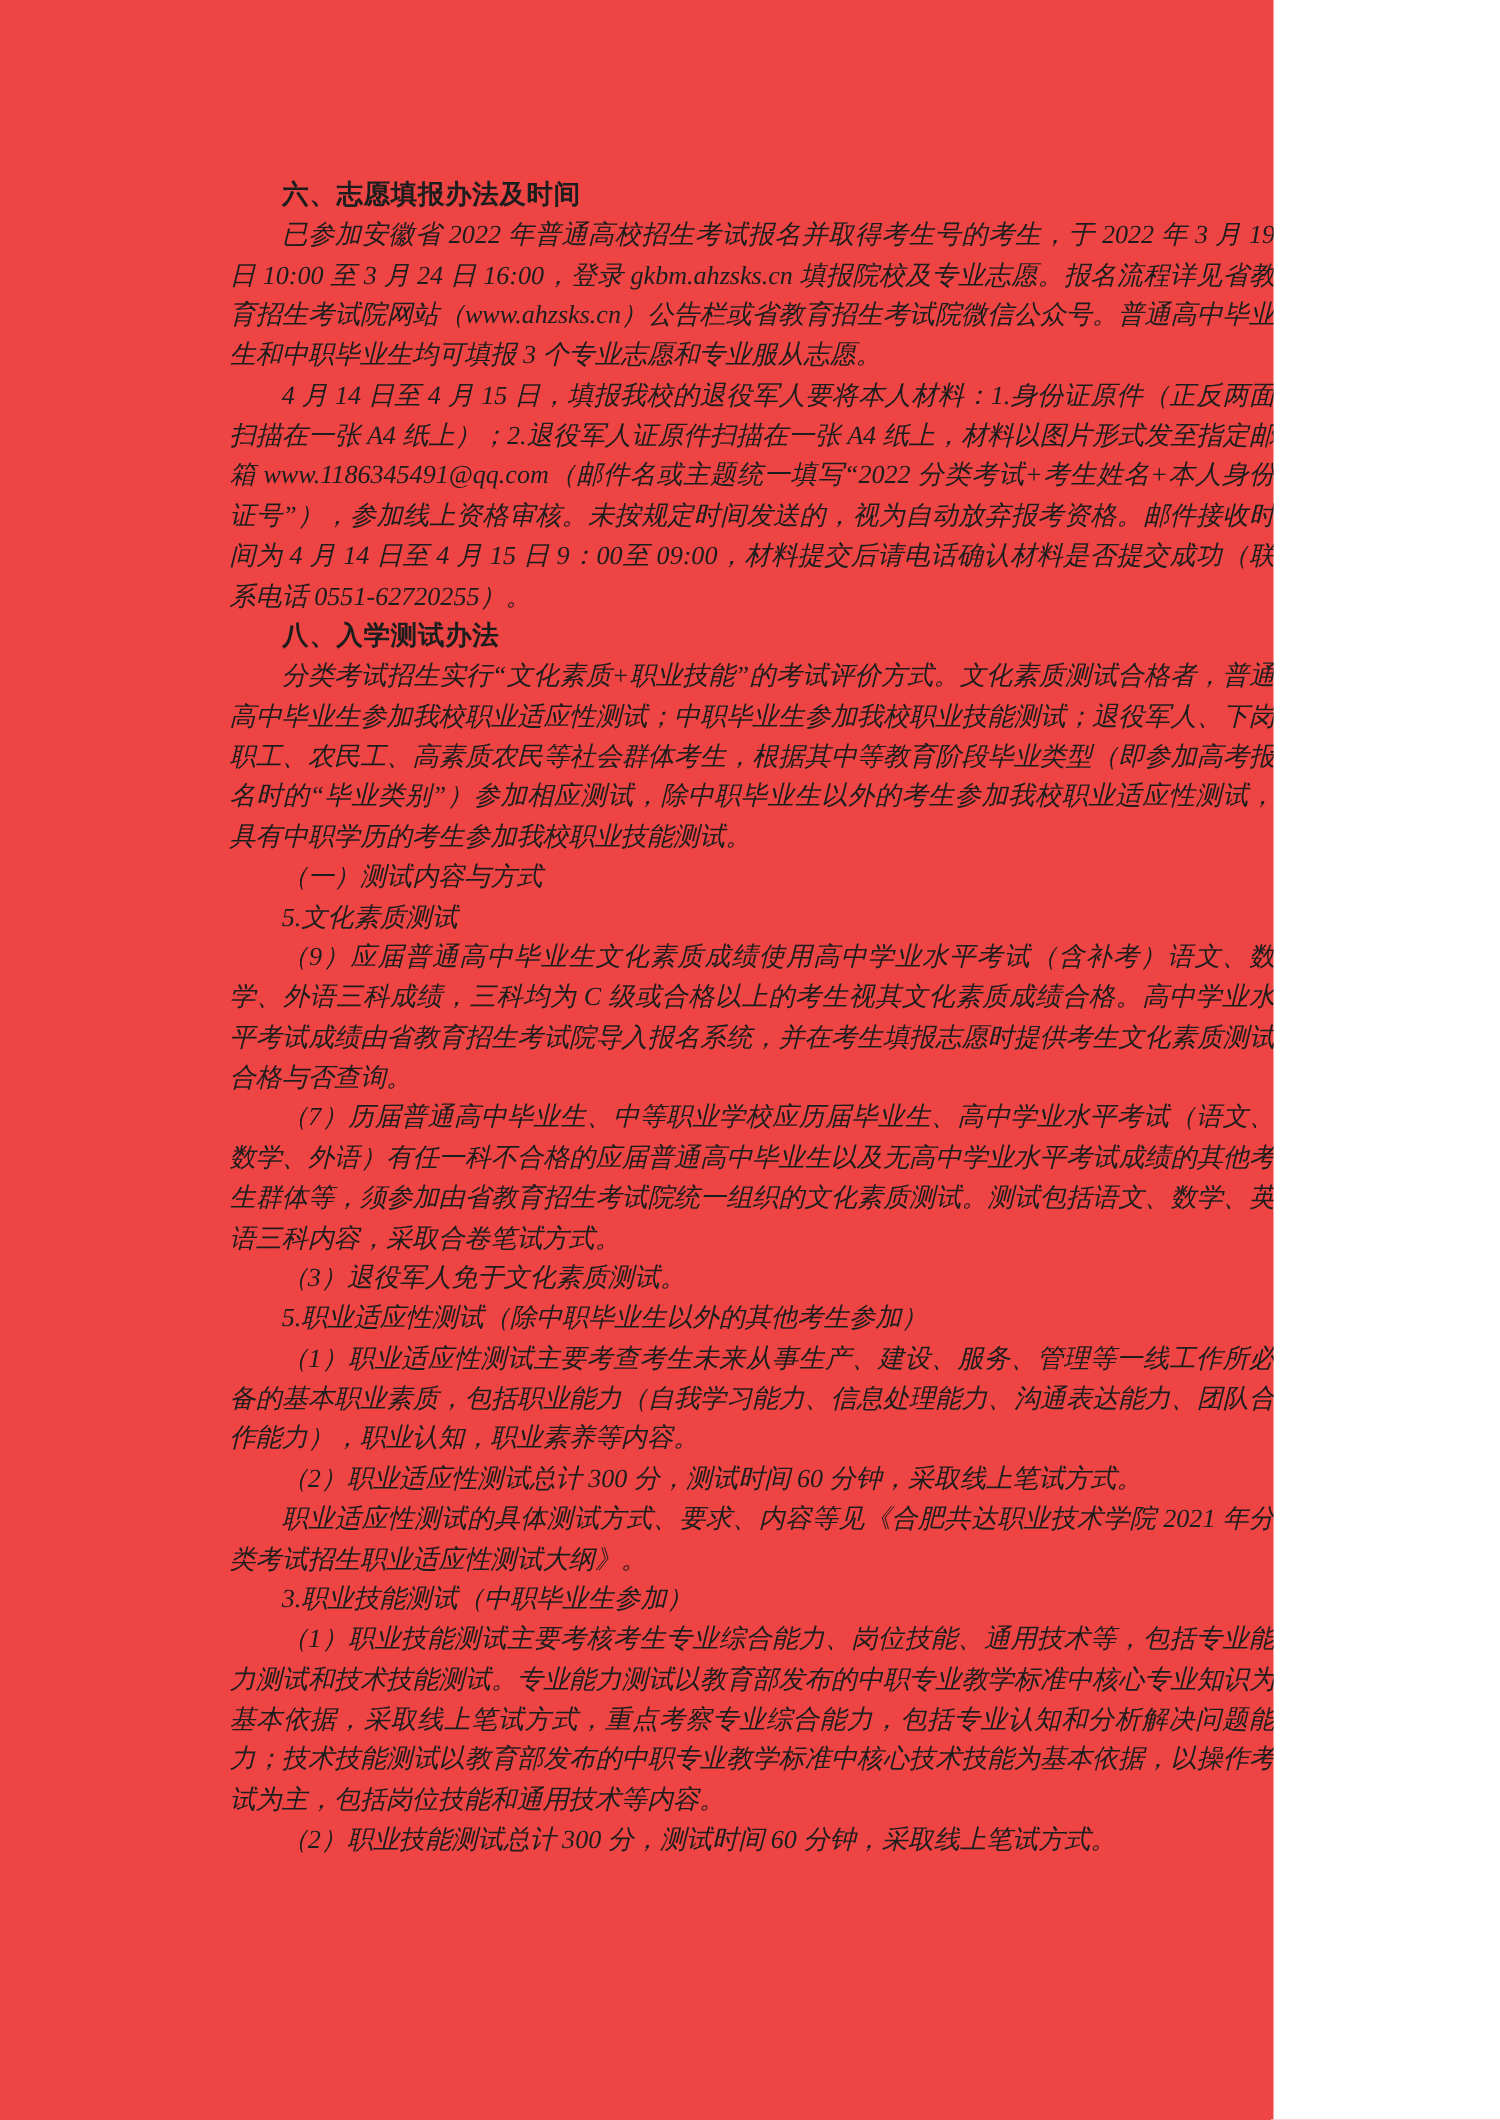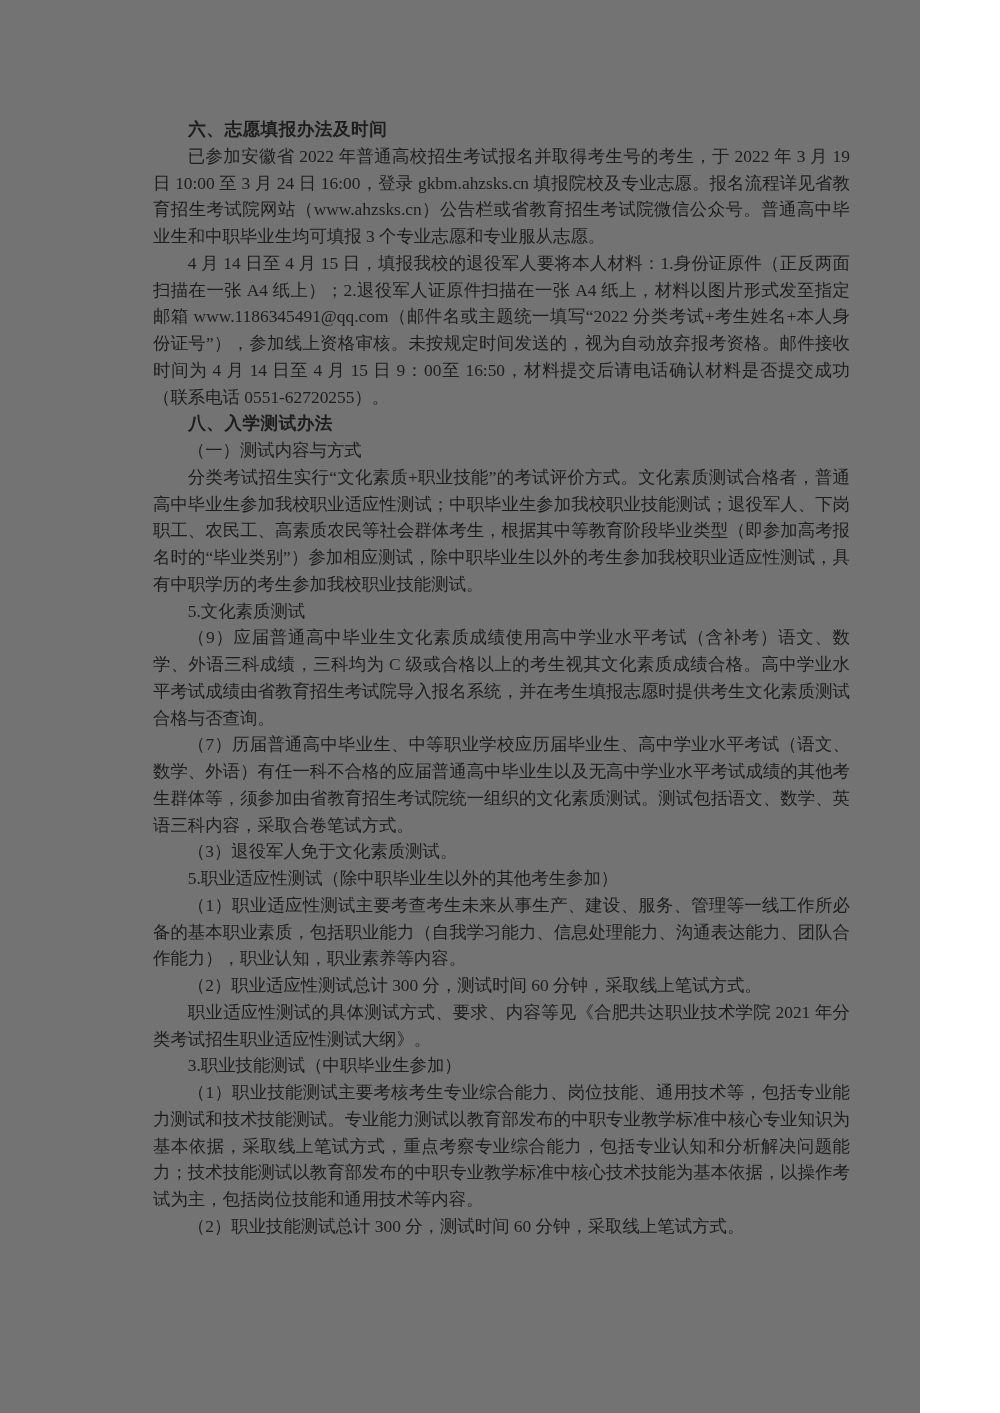--- a/index.html
+++ b/index.html
@@ -2,60 +2,61 @@
 <html lang="zh"><head>
 <meta charset="utf-8">
 <style>
   html, body {
     margin: 0;
     padding: 0;
     background: #ffffff;
   }
   .page {
     position: relative;
-    width: 920px;
+    width: 849px;
     height: 1413px;
-    background: #737373;
+    background: #ef4444;
     overflow: hidden;
   }
   .doc-body {
     position: absolute;
     left: 153px;
     top: 116px;
     width: 697px;
     color: #1d1d1d;
     font-family: "Liberation Serif", "DejaVu Serif", serif;
     font-size: 17.4px;
     line-height: 26.75px;
     text-align: justify;
   }
   .para {
     margin: 0;
     text-indent: 2em;
+    font-style: italic;
   }
   .heading {
     margin: 0;
     text-indent: 2em;
     font-weight: 700;
     font-family: "Liberation Sans", "DejaVu Sans", sans-serif;
     font-size: 17.6px;
     letter-spacing: 0.5px;
   }
 </style>
 </head>
 <body>
 
 <div class="page">
   <div class="doc-body">
     <p class="heading">六、志愿填报办法及时间</p>
     <p class="para">已参加安徽省 2022 年普通高校招生考试报名并取得考生号的考生，于 2022 年 3 月 19 日 10:00 至 3 月 24 日 16:00，登录 gkbm.ahzsks.cn 填报院校及专业志愿。报名流程详见省教育招生考试院网站（www.ahzsks.cn）公告栏或省教育招生考试院微信公众号。普通高中毕业生和中职毕业生均可填报 3 个专业志愿和专业服从志愿。</p>
-    <p class="para">4 月 14 日至 4 月 15 日，填报我校的退役军人要将本人材料：1.身份证原件（正反两面扫描在一张 A4 纸上）；2.退役军人证原件扫描在一张 A4 纸上，材料以图片形式发至指定邮箱 www.1186345491@qq.com（邮件名或主题统一填写“2022 分类考试+考生姓名+本人身份证号”），参加线上资格审核。未按规定时间发送的，视为自动放弃报考资格。邮件接收时间为 4 月 14 日至 4 月 15 日 9：00至 16:50，材料提交后请电话确认材料是否提交成功（联系电话 0551-62720255）。</p>
+    <p class="para">4 月 14 日至 4 月 15 日，填报我校的退役军人要将本人材料：1.身份证原件（正反两面扫描在一张 A4 纸上）；2.退役军人证原件扫描在一张 A4 纸上，材料以图片形式发至指定邮箱 www.1186345491@qq.com（邮件名或主题统一填写“2022 分类考试+考生姓名+本人身份证号”），参加线上资格审核。未按规定时间发送的，视为自动放弃报考资格。邮件接收时间为 4 月 14 日至 4 月 15 日 9：00至 09:00，材料提交后请电话确认材料是否提交成功（联系电话 0551-62720255）。</p>
     <p class="heading">八、入学测试办法</p>
+    <p class="para">分类考试招生实行“文化素质+职业技能”的考试评价方式。文化素质测试合格者，普通高中毕业生参加我校职业适应性测试；中职毕业生参加我校职业技能测试；退役军人、下岗职工、农民工、高素质农民等社会群体考生，根据其中等教育阶段毕业类型（即参加高考报名时的“毕业类别”）参加相应测试，除中职毕业生以外的考生参加我校职业适应性测试，具有中职学历的考生参加我校职业技能测试。</p>
     <p class="para">（一）测试内容与方式</p>
-    <p class="para">分类考试招生实行“文化素质+职业技能”的考试评价方式。文化素质测试合格者，普通高中毕业生参加我校职业适应性测试；中职毕业生参加我校职业技能测试；退役军人、下岗职工、农民工、高素质农民等社会群体考生，根据其中等教育阶段毕业类型（即参加高考报名时的“毕业类别”）参加相应测试，除中职毕业生以外的考生参加我校职业适应性测试，具有中职学历的考生参加我校职业技能测试。</p>
     <p class="para">5.文化素质测试</p>
     <p class="para">（9）应届普通高中毕业生文化素质成绩使用高中学业水平考试（含补考）语文、数学、外语三科成绩，三科均为 C 级或合格以上的考生视其文化素质成绩合格。高中学业水平考试成绩由省教育招生考试院导入报名系统，并在考生填报志愿时提供考生文化素质测试合格与否查询。</p>
     <p class="para">（7）历届普通高中毕业生、中等职业学校应历届毕业生、高中学业水平考试（语文、数学、外语）有任一科不合格的应届普通高中毕业生以及无高中学业水平考试成绩的其他考生群体等，须参加由省教育招生考试院统一组织的文化素质测试。测试包括语文、数学、英语三科内容，采取合卷笔试方式。</p>
     <p class="para">（3）退役军人免于文化素质测试。</p>
     <p class="para">5.职业适应性测试（除中职毕业生以外的其他考生参加）</p>
     <p class="para">（1）职业适应性测试主要考查考生未来从事生产、建设、服务、管理等一线工作所必备的基本职业素质，包括职业能力（自我学习能力、信息处理能力、沟通表达能力、团队合作能力），职业认知，职业素养等内容。</p>
     <p class="para">（2）职业适应性测试总计 300 分，测试时间 60 分钟，采取线上笔试方式。</p>
     <p class="para">职业适应性测试的具体测试方式、要求、内容等见《合肥共达职业技术学院 2021 年分类考试招生职业适应性测试大纲》。</p>
     <p class="para">3.职业技能测试（中职毕业生参加）</p>
     <p class="para">（1）职业技能测试主要考核考生专业综合能力、岗位技能、通用技术等，包括专业能力测试和技术技能测试。专业能力测试以教育部发布的中职专业教学标准中核心专业知识为基本依据，采取线上笔试方式，重点考察专业综合能力，包括专业认知和分析解决问题能力；技术技能测试以教育部发布的中职专业教学标准中核心技术技能为基本依据，以操作考试为主，包括岗位技能和通用技术等内容。</p>

